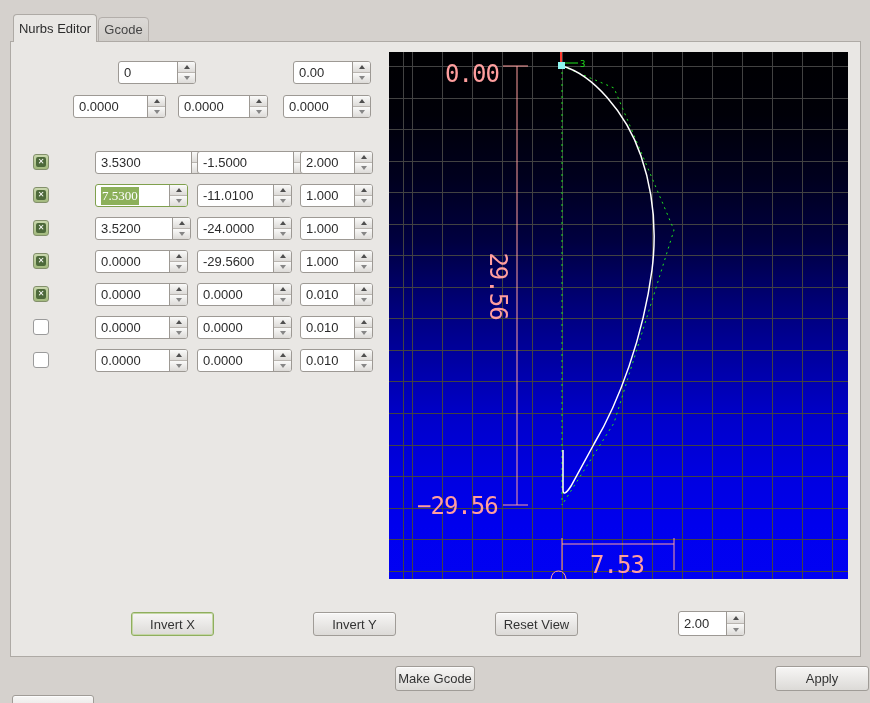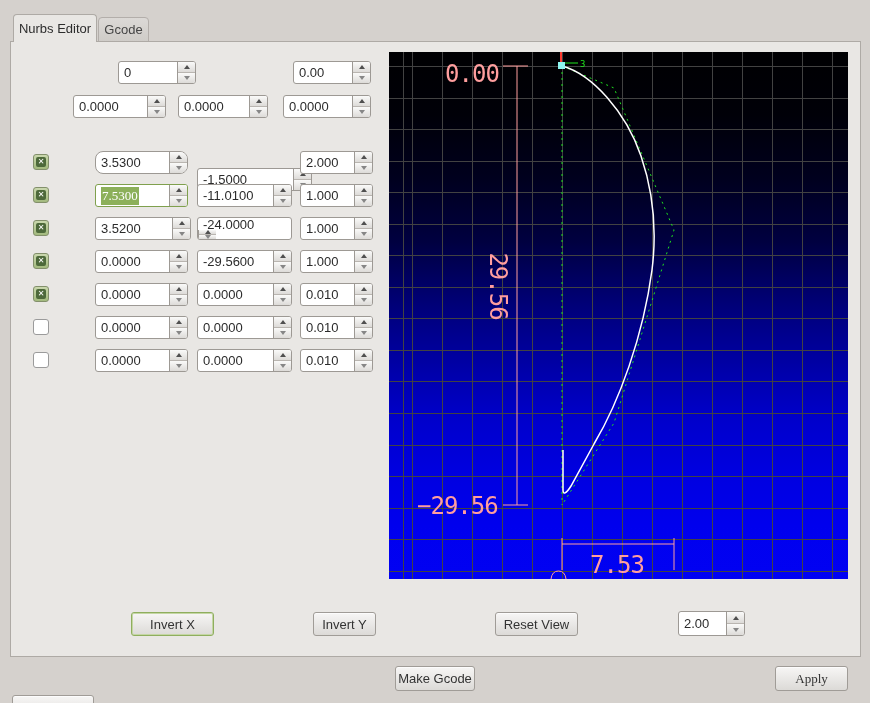--- a/index.html
+++ b/index.html
@@ -165,34 +165,34 @@
   </span>
 </div>
 
 <span class="lbl" style="left:82px; top:127px;">X</span>
 <span class="lbl" style="left:199px; top:127px;">Y</span>
 <span class="lbl" style="left:299px; top:127px;">Weight</span>
 
 <span class="cb checked" style="left:33px; top:154px;">
     <i class="ix">✕</i>
   </span>
-<div class="spin" style="left:95px; top:151px; width:93px;border-radius:8px;">
+<div class="spin" style="left:95px; top:151px; width:115px;">
   <span class="entry">
       <span class="txt">3.5300</span>
     </span>
   <span class="btns">
       <span class="sb up">
         <i class="tu"></i>
       </span>
       <span class="sb">
         <i class="td"></i>
       </span>
     </span>
 </div>
-<div class="spin" style="left:197px; top:168px; width:115px;gap:18px;">
+<div class="spin" style="left:197px; top:151px; width:115px;gap:18px;">
   <span class="entry">
       <span class="txt">-1.5000</span>
     </span>
   <span class="btns">
       <span class="sb up">
         <i class="tu"></i>
       </span>
       <span class="sb">
         <i class="td"></i>
       </span>
@@ -264,21 +264,21 @@
     </span>
   <span class="btns">
       <span class="sb up">
         <i class="tu"></i>
       </span>
       <span class="sb">
         <i class="td"></i>
       </span>
     </span>
 </div>
-<div class="spin" style="left:197px; top:217px; width:95px;flex-direction:column;">
+<div class="spin" style="left:197px; top:217px; width:95px;">
   <span class="entry">
       <span class="txt">-24.0000</span>
     </span>
   <span class="btns">
       <span class="sb up">
         <i class="tu"></i>
       </span>
       <span class="sb">
         <i class="td"></i>
       </span>
@@ -497,21 +497,21 @@
     <text class="dimtext" text-anchor="middle" x="101" y="234" transform="rotate(90 101 234)">29.56</text>
     <text class="dimtext" x="28" y="462">−29.56</text>
     <text class="dimtext" x="228" y="521" text-anchor="middle">7.53</text>
   </svg>
 </div>
 
 <span class="lbl bold" style="left:18px; top:588px;">Options</span>
 <div class="btn btn-focus" style="left:131px; top:612px; width:83px;">
   <span>Invert X</span>
 </div>
-<div class="btn" style="left:313px; top:612px; width:63px;">
+<div class="btn" style="left:313px; top:612px; width:83px;">
   <span>Invert Y</span>
 </div>
 <div class="btn" style="left:495px; top:612px; width:83px;">
   <span>Reset View</span>
 </div>
 <div class="spin" style="left:678px; top:611px; width:67px; height:25px;">
   <span class="entry">
       <span class="txt">2.00</span>
     </span>
   <span class="btns">
@@ -523,15 +523,15 @@
       </span>
   </span>
 </div>
 
 <div class="btn" style="left:12px; top:666px; width:82px; height:25px;margin-top:29px;">
   <span>Close</span>
 </div>
 <div class="btn" style="left:395px; top:666px; width:80px; height:25px;">
   <span>Make Gcode</span>
 </div>
-<div class="btn" style="left:775px; top:666px; width:73px; height:25px;font-family:Liberation Serif, serif;">
+<div class="btn" style="left:775px; top:666px; width:94px; height:25px;">
   <span>Apply</span>
 </div>
 
 </body></html>

